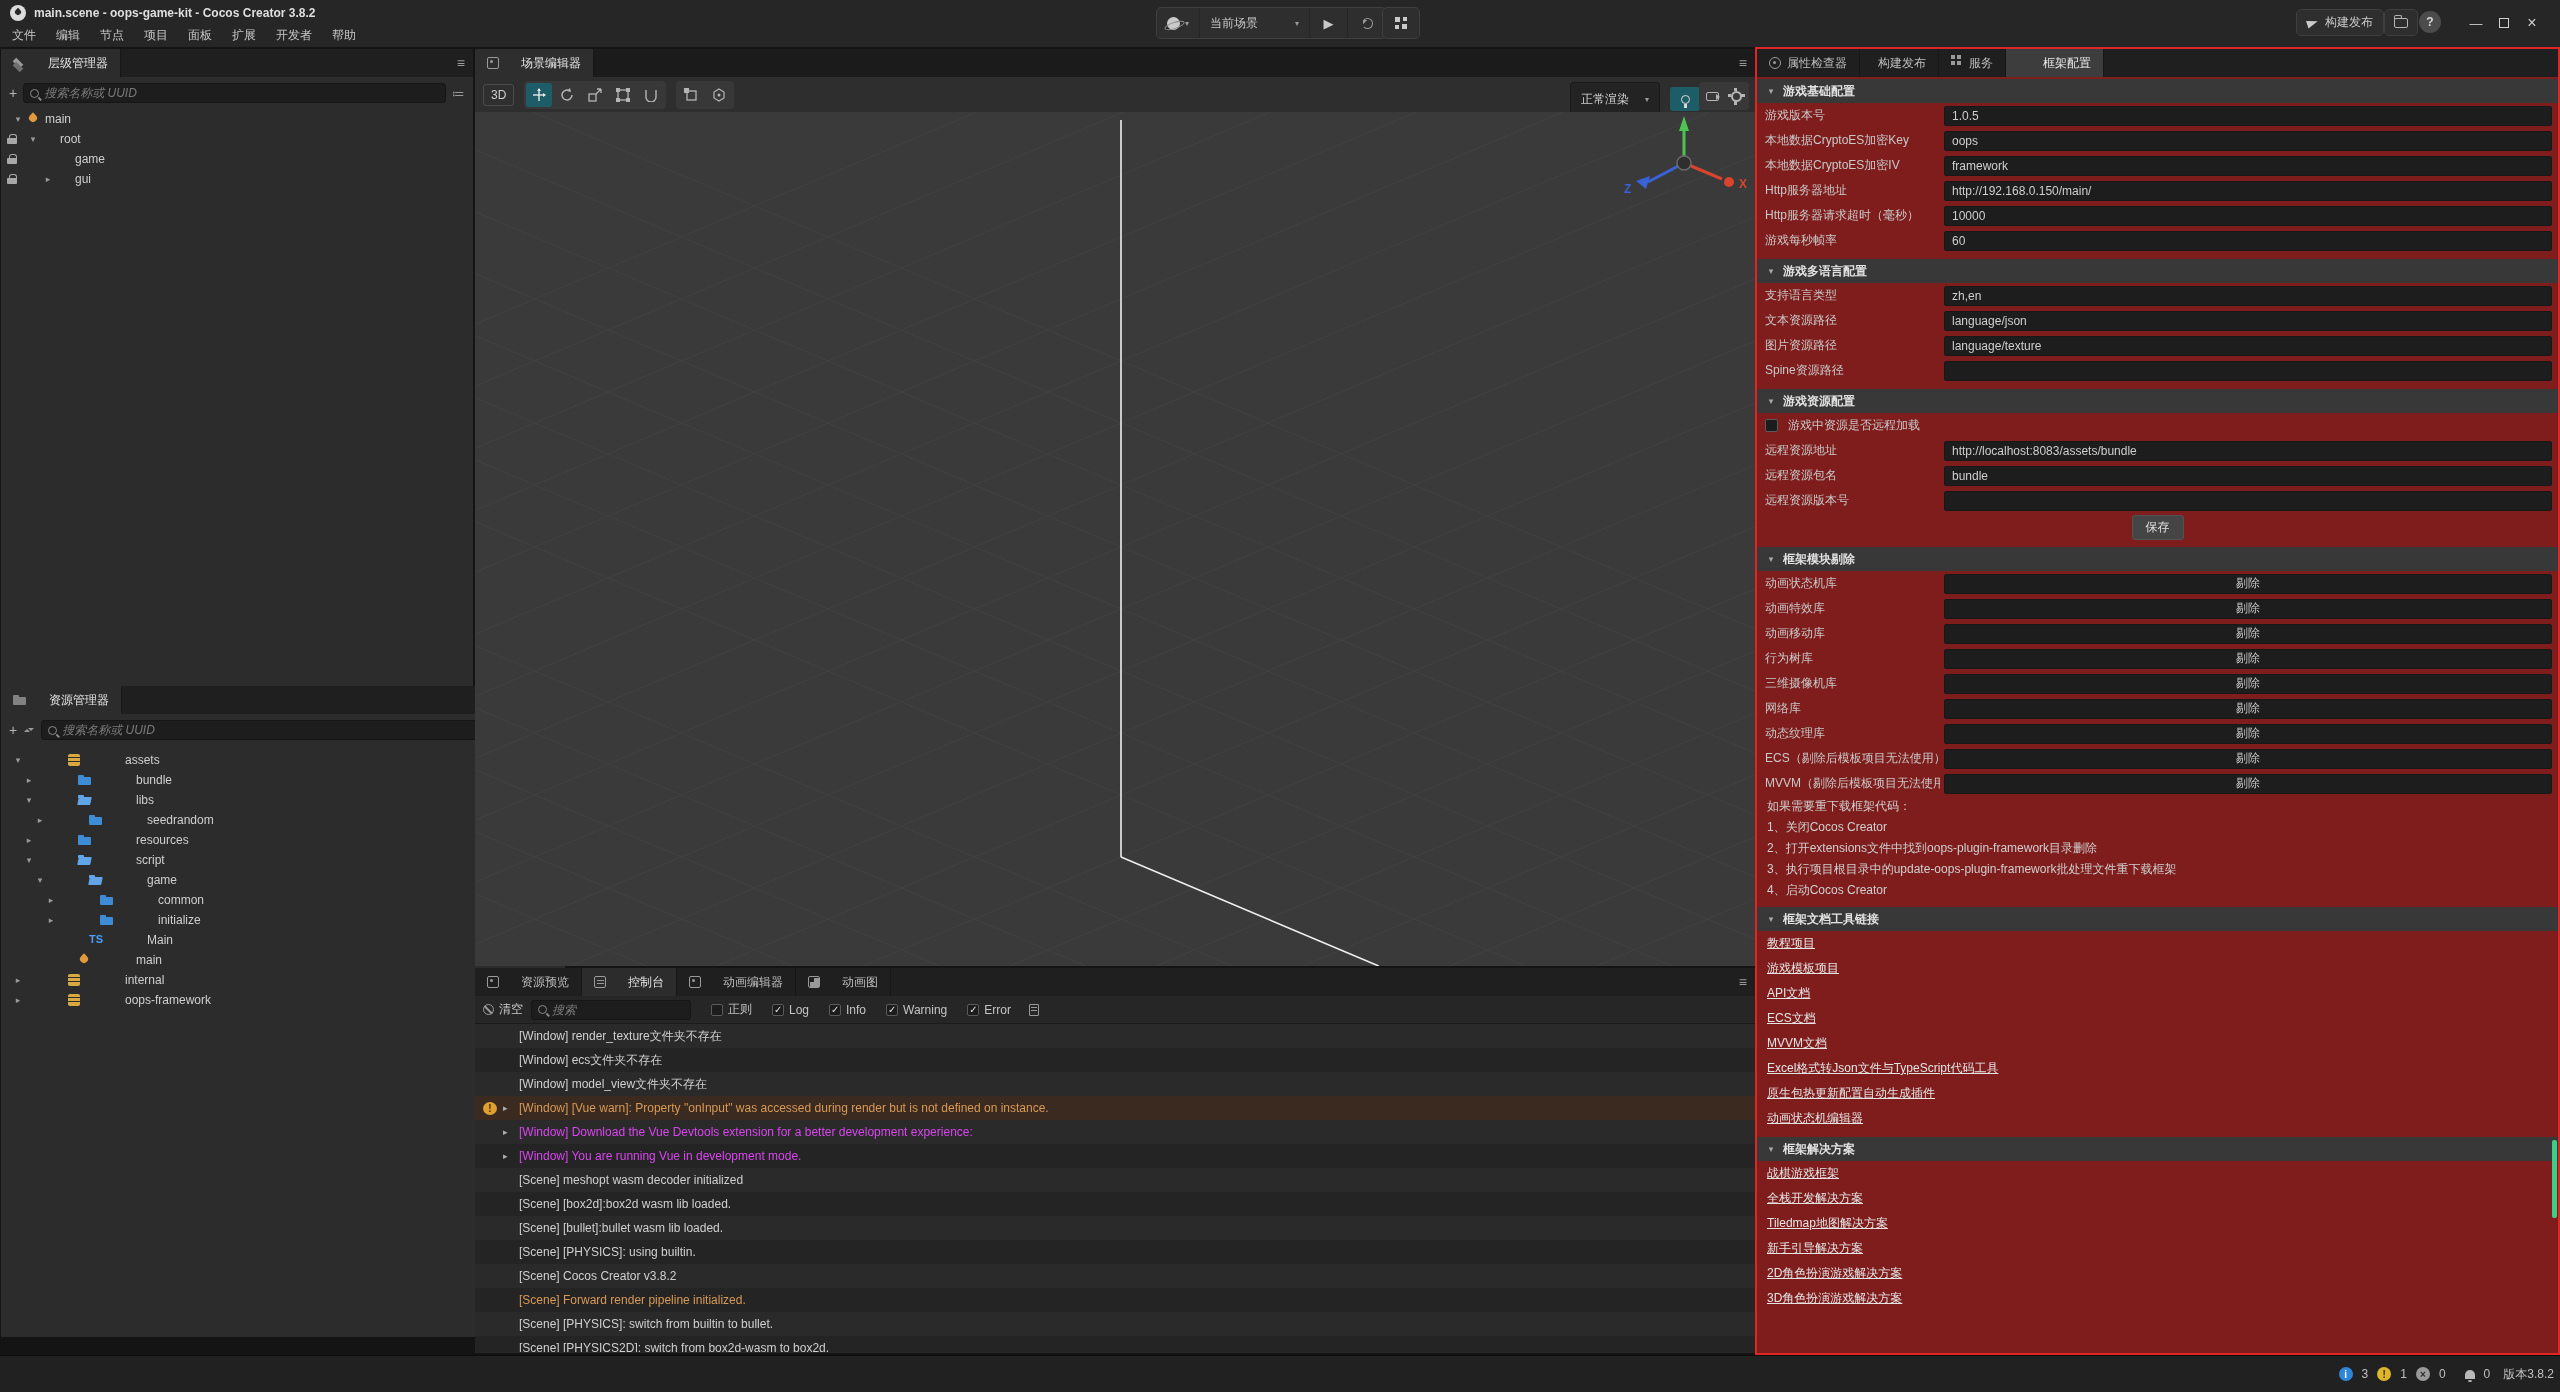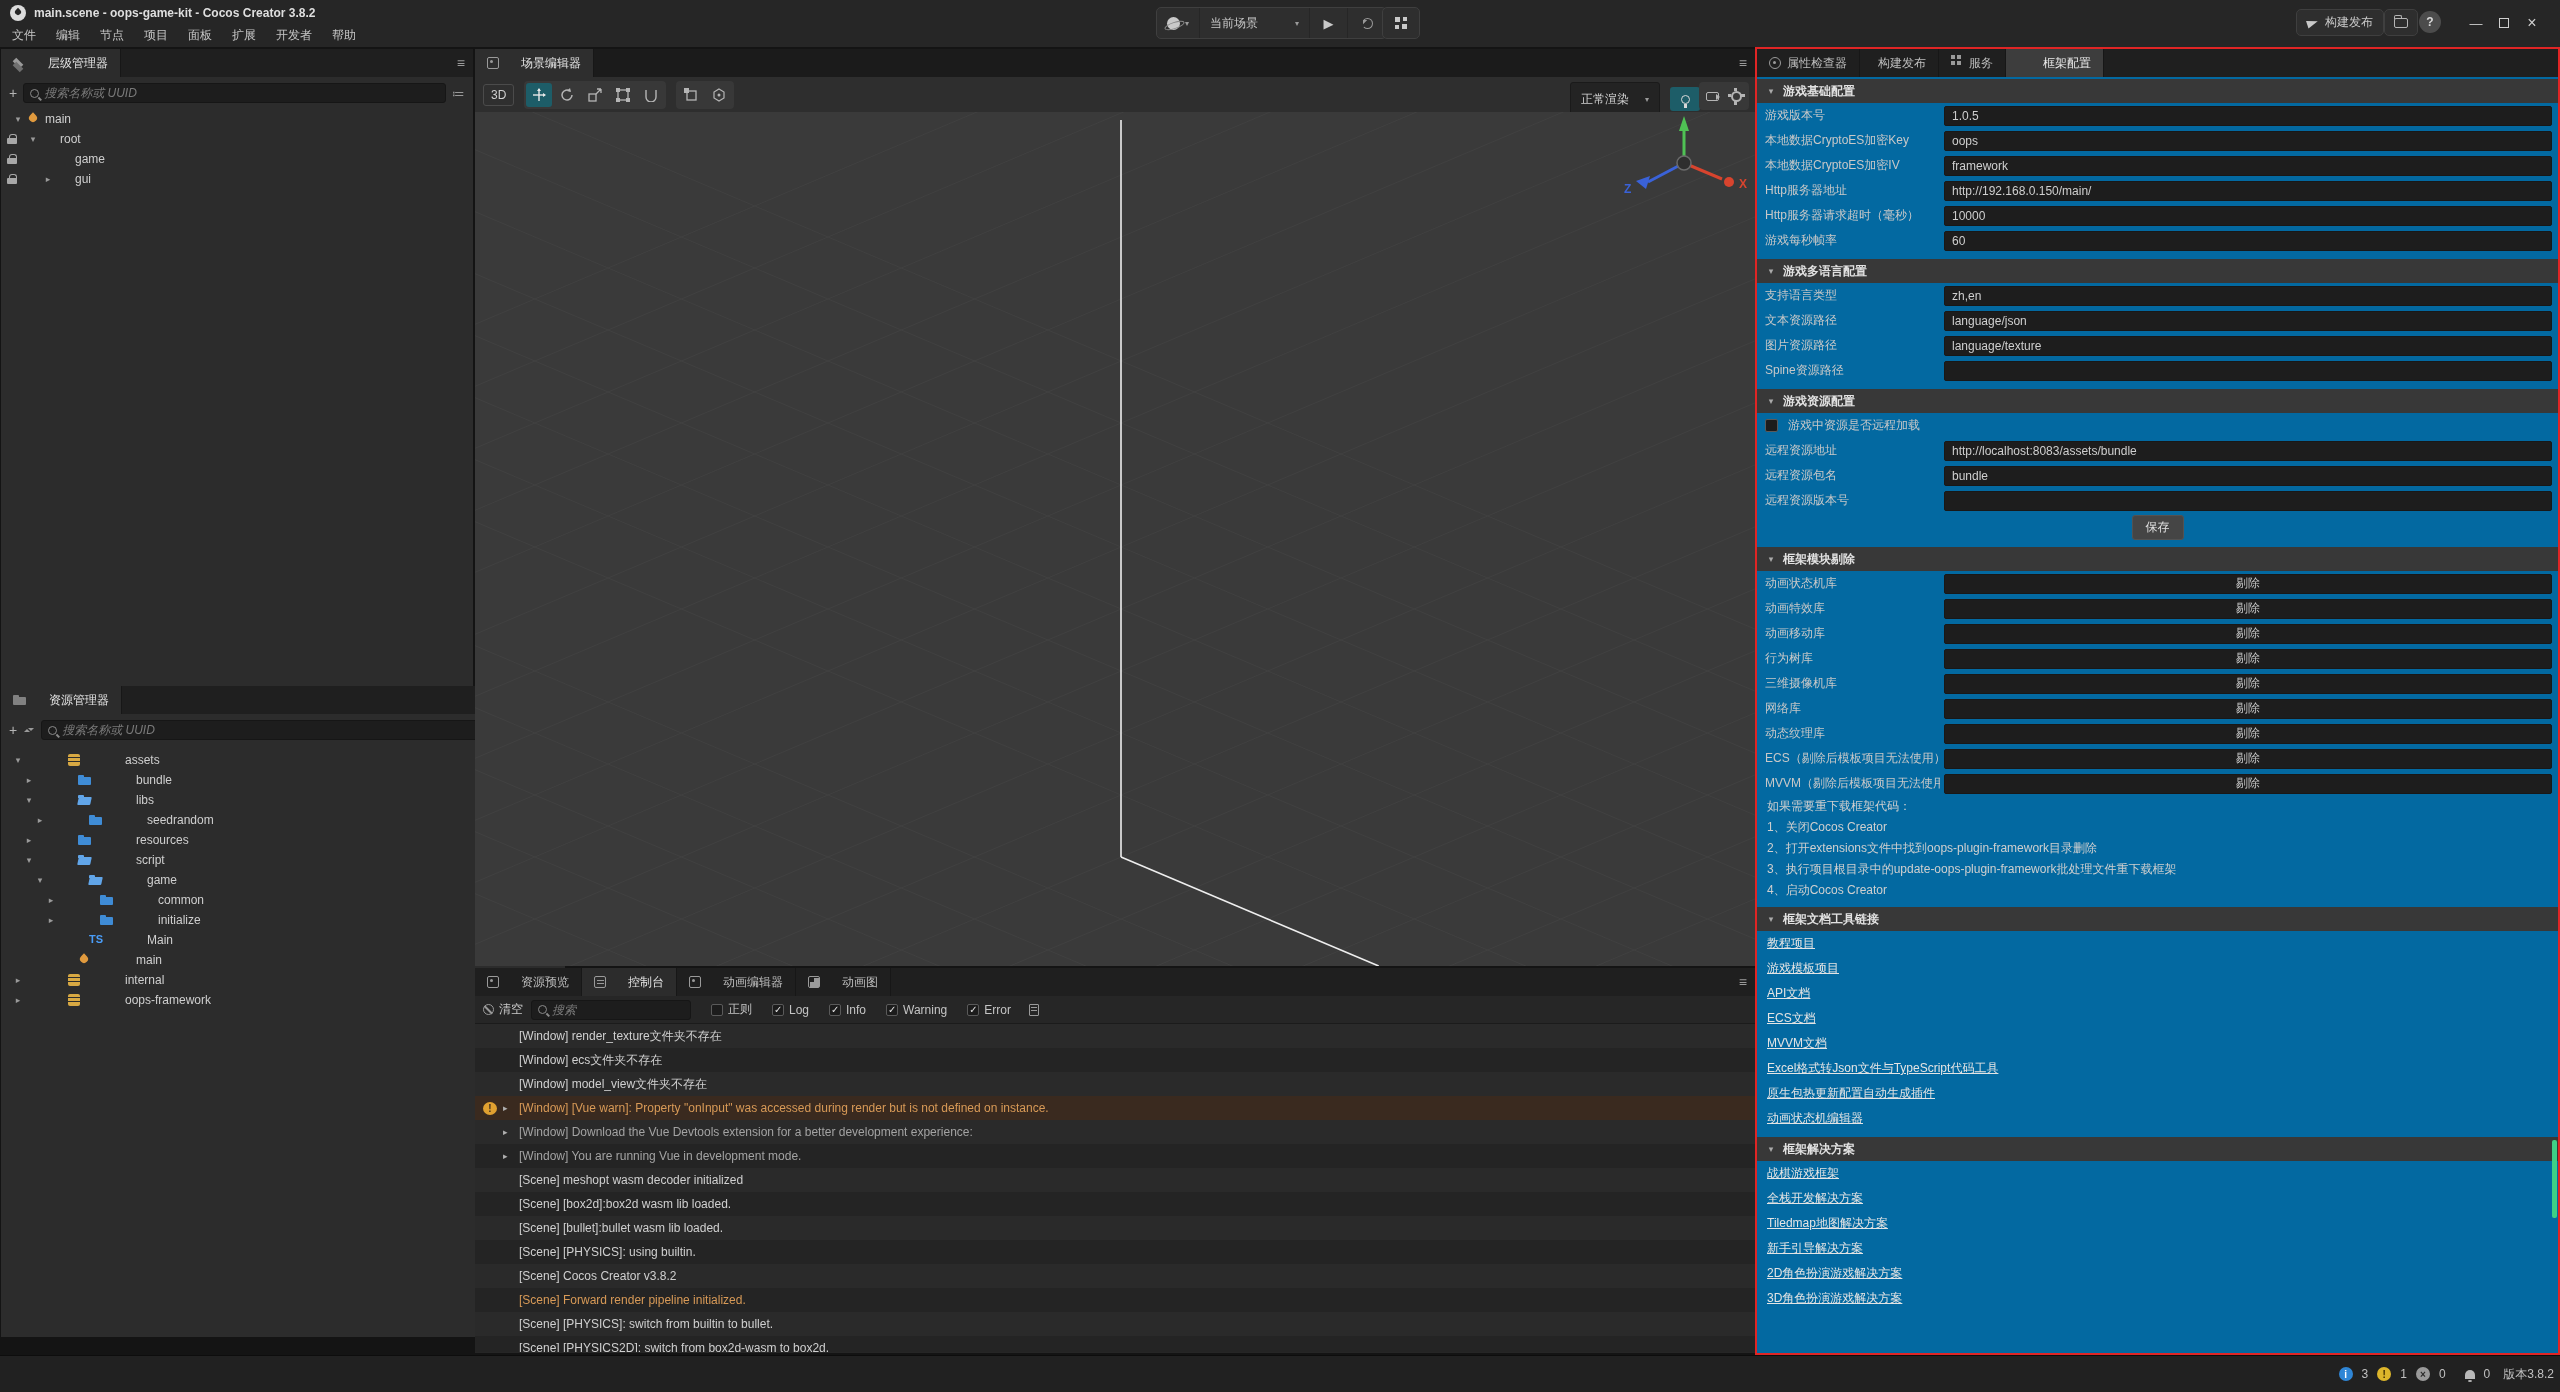--- a/index.html
+++ b/index.html
@@ -52,21 +52,21 @@
   .ic-db::before { content:""; position:absolute; left:1px; top:0; width:12px; height:12px; border-radius:2px;
     background:linear-gradient(#d8a943 0 3px,#2c2c2c 3px 4px,#d8a943 4px 7px,#2c2c2c 7px 8px,#d8a943 8px 12px); }
   .ic-ts::before { content:"TS"; position:absolute; left:0; top:-1px; color:#4a9df8; font-weight:bold; font-size:11px; }
   .tlabel { color:#cfcfcf; white-space:nowrap; }
   
   .crow { display:flex; align-items:center; height:24px; padding-left:8px; gap:6px; background:#2a2a2a; }
   .crow:nth-child(even) { background:#242424; }
   .crow .ctext { color:#d0d0d0; white-space:nowrap; }
   .crow.warn { background:#3a2a1f; }
   .crow.warn .ctext { color:#d89a57; }
-  .crow.blue .ctext { color:#a3a3a3; }
+  .crow.blue .ctext { color:#d946ef; }
   .crow.orange .ctext { color:#d89a57; }
   .cicon { width:14px; flex:none; }
   .ci-warn { height:13px; border-radius:50%; background:#e0a030; position:relative; }
   .ci-warn::before { content:"!"; position:absolute; left:0; right:0; top:0; text-align:center; color:#3a2a1f; font-weight:bold; font-size:10px; line-height:13px; }
   .cchev { width:10px; flex:none; color:#b0b0b0; font-size:9px; }
   .cv-yes::before { content:"▸"; }
   .cb { width:12px; height:12px; border:1px solid #5a5a5a; background:#1c1c1c; border-radius:2px; position:relative; flex:none; cursor:pointer; }
   .cb-on::before { content:"✓"; position:absolute; left:1px; top:-1px; color:#e2e2e2; font-size:10px; }
   .flt { display:flex; align-items:center; gap:5px; margin-left:12px; color:#c4c4c4; }
   
@@ -615,21 +615,21 @@
 
       <div class="crow">
         <span class="cicon ci-none"></span>
         <span class="cchev cv-no"></span>
         <span class="ctext">[Scene] [PHYSICS2D]: switch from box2d-wasm to box2d.</span>
       </div>
 
   </div>
 </div>
 
-<div class="panel" style="left:1755px;top:47px;width:805px;height:1308px;background:#0369a1;border:2px solid #e02525;">
+<div class="panel" style="left:1755px;top:47px;width:805px;height:1308px;background:#7f1d1d;border:2px solid #e02525;">
   <div class="tabbar">
 
       <div class="itab">
         <span class="ins-ico ico-target"></span>
         <span>属性检查器</span>
       </div>
 
       <div class="itab">
         <span class="ins-ico ico-plane"></span>
         <span>构建发布</span>

